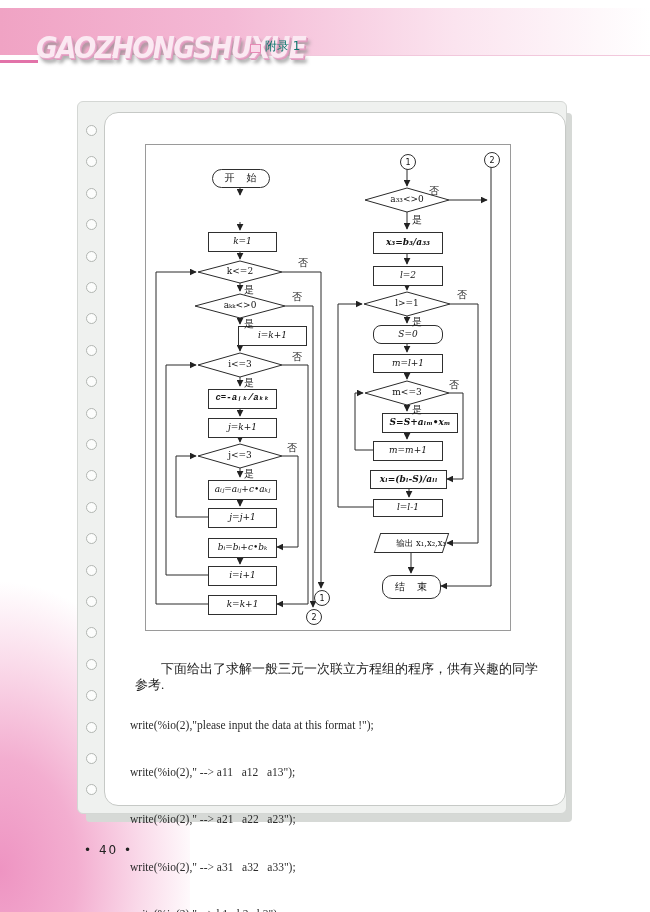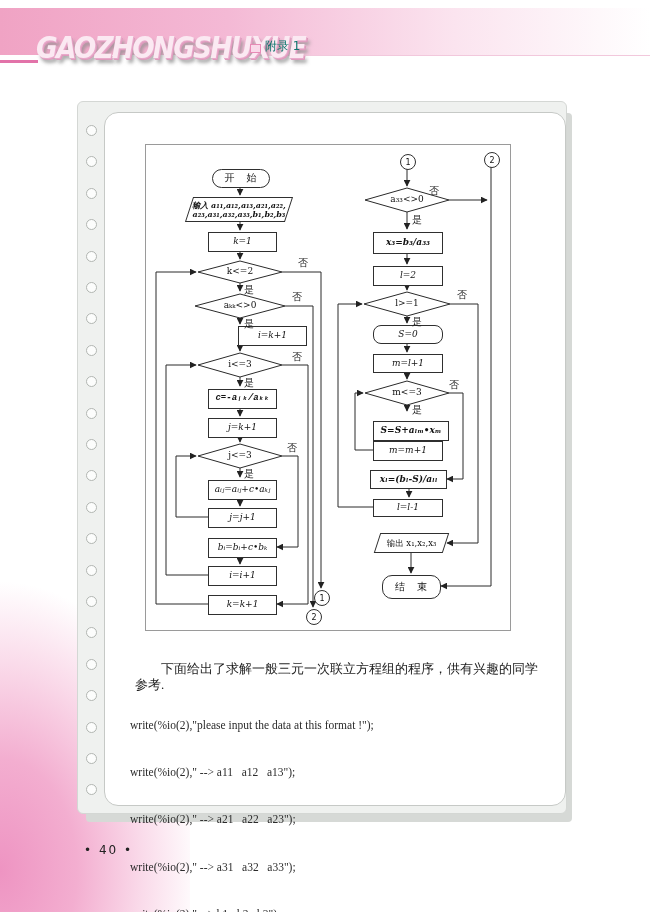--- a/index.html
+++ b/index.html
@@ -153,26 +153,20 @@
           <polygon points="94,149 139,161 94,173 49,161"></polygon>
           <polygon points="94,208 136,220 94,232 52,220"></polygon>
           <polygon points="94,299 136,311 94,323 52,311"></polygon>
           <polygon points="261,43 303,55 261,67 219,55"></polygon>
           <polygon points="261,147 304,159 261,171 218,159"></polygon>
           <polygon points="261,236 303,248 261,260 219,248"></polygon>
         </g>
       </svg>
 
       <div class="node round" style="left:66px;top:24px;width:56px;height:17px;">开　始</div>
-      <div class="node para" style="left:43px;top:52px;width:100px;height:25px;">
-        <span class="input-txt">
-          <span>输入 a₁₁,a₁₂,a₁₃,a₂₁,a₂₂,</span><br>
-          <span>a₂₃,a₃₁,a₃₂,a₃₃,b₁,b₂,b₃</span>
-        </span>
-      </div>
       <div class="node rect" style="left:62px;top:87px;width:67px;height:18px;">k=1</div>
       <div class="node dmd" style="left:52px;top:116px;width:84px;height:22px;">k&lt;=2</div>
       <div class="node dmd" style="left:49px;top:149px;width:90px;height:24px;">aₖₖ&lt;&gt;0</div>
       <div class="node rect" style="left:44px;top:181px;width:67px;height:18px;margin-left:48px;">i=k+1</div>
       <div class="node dmd" style="left:52px;top:208px;width:84px;height:24px;">i&lt;=3</div>
       <div class="node rect bold" style="left:62px;top:244px;width:67px;height:18px;font-family:Liberation Mono, monospace;">c=-aᵢₖ/aₖₖ</div>
       <div class="node rect" style="left:62px;top:273px;width:67px;height:18px;">j=k+1</div>
       <div class="node dmd" style="left:52px;top:299px;width:84px;height:24px;">j&lt;=3</div>
       <div class="node rect" style="left:62px;top:335px;width:67px;height:18px;">aᵢⱼ=aᵢⱼ+c•aₖⱼ</div>
       <div class="node rect" style="left:62px;top:363px;width:67px;height:18px;">j=j+1</div>
@@ -180,25 +174,25 @@
       <div class="node rect" style="left:62px;top:421px;width:67px;height:18px;">i=i+1</div>
       <div class="node rect" style="left:62px;top:450px;width:67px;height:18px;">k=k+1</div>
 
       <div class="node dmd" style="left:219px;top:43px;width:84px;height:24px;">a₃₃&lt;&gt;0</div>
       <div class="node rect bold" style="left:227px;top:87px;width:68px;height:20px;">x₃=b₃/a₃₃</div>
       <div class="node rect" style="left:227px;top:121px;width:68px;height:18px;">l=2</div>
       <div class="node dmd" style="left:218px;top:147px;width:86px;height:24px;">l&gt;=1</div>
       <div class="node rect" style="left:227px;top:180px;width:68px;height:17px;border-radius:8px;">S=0</div>
       <div class="node rect" style="left:227px;top:209px;width:68px;height:17px;">m=l+1</div>
       <div class="node dmd" style="left:219px;top:236px;width:84px;height:24px;">m&lt;=3</div>
-      <div class="node rect bold" style="left:227px;top:268px;width:74px;height:18px;margin-top:8px;">S=S+aₗₘ•xₘ</div>
+      <div class="node rect bold" style="left:236px;top:268px;width:74px;height:18px;">S=S+aₗₘ•xₘ</div>
       <div class="node rect" style="left:227px;top:296px;width:68px;height:18px;">m=m+1</div>
       <div class="node rect bold" style="left:224px;top:325px;width:75px;height:17px;">xₗ=(bₗ-S)/aₗₗ</div>
       <div class="node rect" style="left:227px;top:354px;width:68px;height:16px;">l=l-1</div>
-      <div class="node para" style="left:231px;top:388px;width:69px;height:20px;">
+      <div class="node para" style="left:231px;top:388px;width:69px;height:20px;justify-content:flex-end;">
         <span style="font-size:8.5px;">输出 x₁,x₂,x₃</span>
       </div>
       <div class="node round" style="left:236px;top:430px;width:57px;height:22px;">结　束</div>
 
       <div class="conn" style="left:168px;top:445px;">1</div>
       <div class="conn" style="left:160px;top:464px;">2</div>
       <div class="conn" style="left:254px;top:9px;">1</div>
       <div class="conn" style="left:338px;top:7px;">2</div>
 
       <div class="yn" style="left:98px;top:139px;">是</div>

